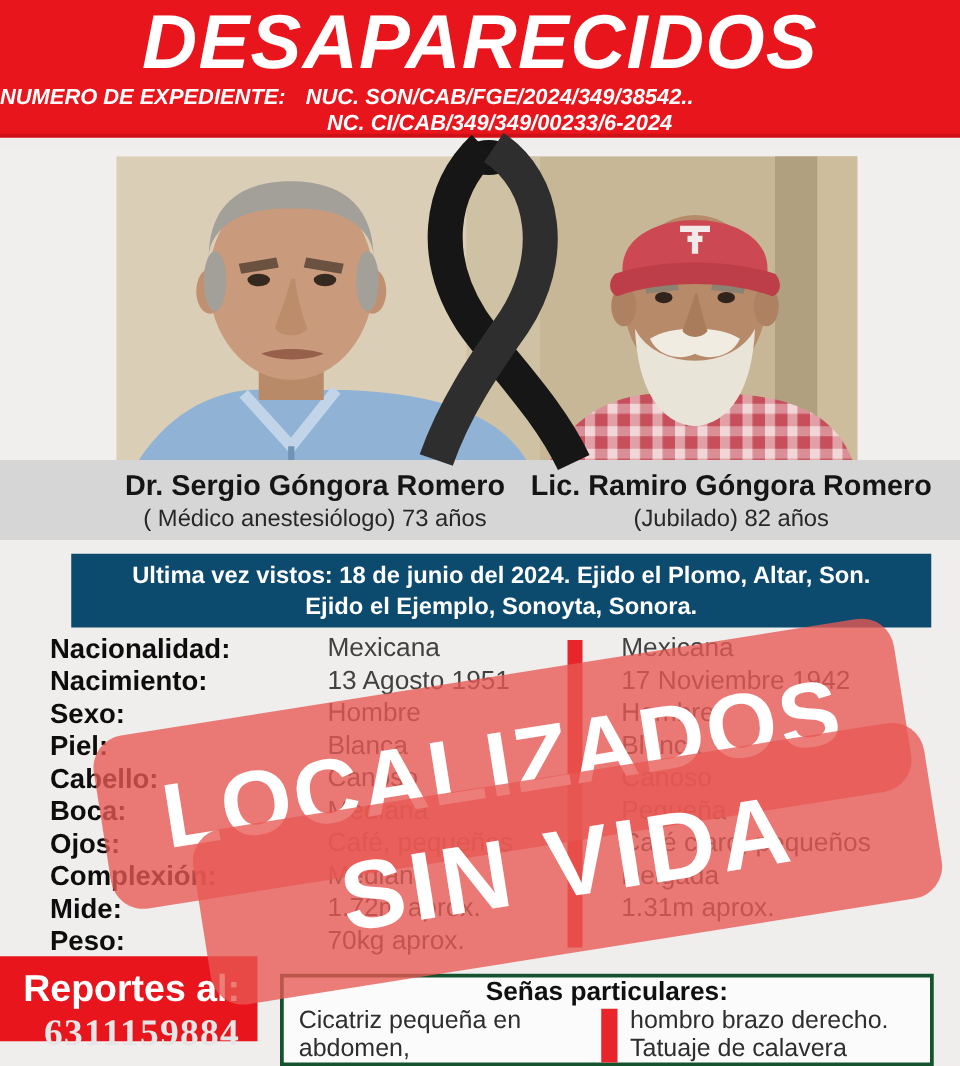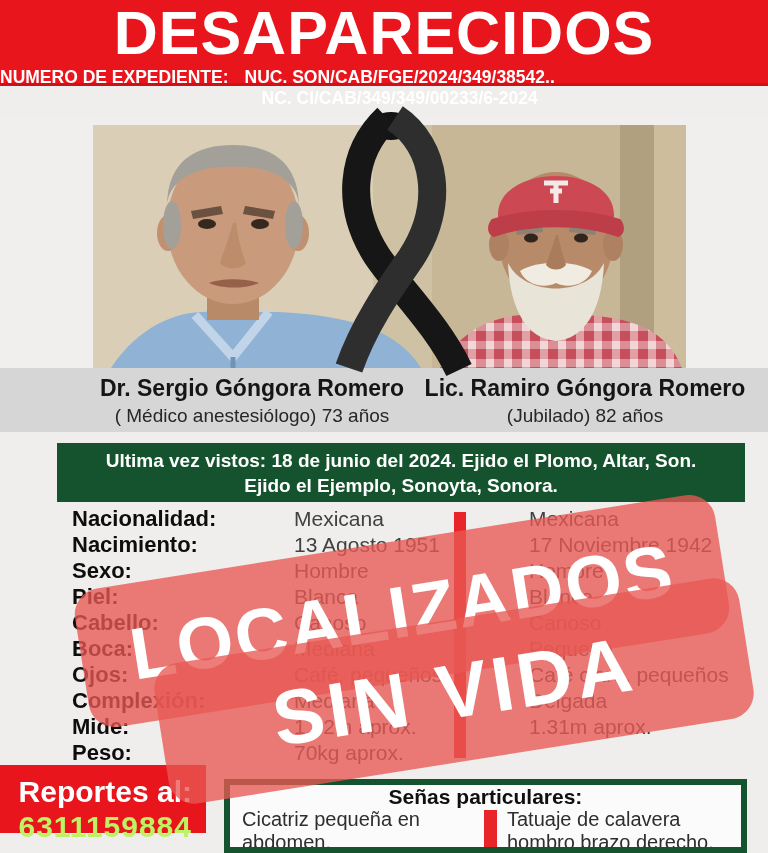--- a/index.html
+++ b/index.html
@@ -1,65 +1,65 @@
 <!DOCTYPE html>
 <html><head>
 <meta charset="utf-8">
 <style>
   html,body { margin:0; padding:0; background:#ffffff; }
   .poster {
     position:relative; width:768px; height:853px; overflow:hidden;
     background:#efeeec; font-family:"Liberation Sans", sans-serif;
   }
   
-  .hdr { position:absolute; top:0; left:0; width:768px; height:86px;
-         background:#e8161c; border-bottom:3px solid #cf1117; box-sizing:border-box; z-index:2; }
+  .hdr { position:absolute; top:0; left:0; width:768px; height:110px;
+         background:#e8161c; border-bottom:3px solid #cf1117; box-sizing:border-box; z-index:2;font-style:italic; }
   .title { font-size:61px; font-weight:800; letter-spacing:1px; color:#ffffff;
            text-align:center; line-height:64px; margin-top:1px; }
   .case { display:flex; align-items:flex-start; gap:16px;
           color:#ffffff; font-weight:bold; font-size:17.5px; line-height:21px; margin-top:2px; }
   .case-values { text-align:center; }
   
   .photos { position:absolute; top:118px; left:0; width:768px; height:250px; background:#f0efed; }
   .photo-left  { position:absolute; left:93px;  top:7px; }
   .photo-right { position:absolute; left:432px; top:7px; }
   .ribbon { position:absolute; left:335px; top:106px; z-index:3; }
   
   .names { position:absolute; top:368px; left:0; width:768px; height:64px; background:#d6d6d6; z-index:2; }
   .ncol { position:absolute; top:7px; text-align:center; }
   .ncol.l { left:72px;  width:360px; }
   .ncol.r { left:420px; width:330px; }
   .pname { font-size:23px; font-weight:bold; color:#151515; }
   .psub  { font-size:19px; color:#272727; margin-top:3px; }
   
   .lastseen { position:absolute; top:443px; left:57px; width:688px; height:59px;
-              background:#14532d; color:#ffffff; font-weight:bold; font-size:19px;
+              background:#0c4a6e; color:#ffffff; font-weight:bold; font-size:19px;
               text-align:center; line-height:25px; padding-top:5px; box-sizing:border-box; }
   
   .details { position:absolute; top:506px; left:0; width:768px; z-index:1; }
   .drow { display:grid; grid-template-columns:222px 235px auto; padding-left:40px;
-          height:26px; line-height:26px;margin-left:32px; }
+          height:26px; line-height:26px; }
   .dlabel { font-weight:bold; font-size:22px; color:#0d0d0d; white-space:nowrap; }
   .dval   { font-size:21px; color:#414141; white-space:nowrap; }
   .vdiv { position:absolute; left:454px; top:512px; width:12px; height:246px;
           background:#e8252b; z-index:1; }
   
   .band { position:absolute; border-radius:26px; background:rgba(232,88,83,0.78);
           transform:rotate(-9deg); color:#ffffff; font-weight:bold;
           display:flex; align-items:center; justify-content:center; z-index:6; }
   .band1 { left:78px;  top:541px; width:648px; height:140px; font-size:73px; letter-spacing:2px; }
   .band2 { left:158px; top:620px; width:592px; height:142px; font-size:77px; letter-spacing:4px; }
   
   .reports { position:absolute; top:765px; left:0; width:206px; height:68px;
              background:#e8161c; color:#ffffff; text-align:right; box-sizing:border-box;
              padding:9px 14px 0 0; z-index:2; }
   .rep-label { font-size:30px; font-weight:bold; line-height:36px; }
-  .rep-phone { font-size:30px; font-weight:bold; line-height:33px; letter-spacing:1px; color:#bef264; }
+  .rep-phone { font-size:30px; font-weight:bold; line-height:33px; letter-spacing:1px; color:#e5e5e5;font-family:Liberation Serif, serif; }
   .senas { position:absolute; top:779px; left:224px; width:523px; height:74px;
-           background:#fbfbfb; border:6px solid #14532d; box-sizing:border-box;
+           background:#fbfbfb; border:3px solid #14532d; box-sizing:border-box;
            overflow:hidden; z-index:2; }
   .senas-title { text-align:center; font-weight:bold; font-size:21px; color:#101010; line-height:23px; }
   .senas-cols { display:flex; }
   .scol { font-size:20px; color:#2e2e2e; line-height:23px; }
   .scol.l { margin-left:12px; width:238px; }
   .sdiv { width:13px; background:#e8252b; margin:2px 10px 0 4px; height:44px; }
 </style>
 </head>
 <body>
 
@@ -210,22 +210,22 @@
 
   <div class="senas">
     <div class="senas-title">Señas particulares:</div>
     <div class="senas-cols">
       <div class="scol l">
         <div>Cicatriz pequeña en abdomen,</div>
         <div>Implantes dentales.</div>
       </div>
       <div class="sdiv"></div>
       <div class="scol r">
+        <div>hombro brazo derecho.</div>
         <div>Tatuaje de calavera</div>
-        <div>hombro brazo derecho.</div>
       </div>
     </div>
   </div>
 
   <div class="band band1">
     <span>LOCALIZADOS</span>
   </div>
   <div class="band band2">
     <span>SIN VIDA</span>
   </div>

